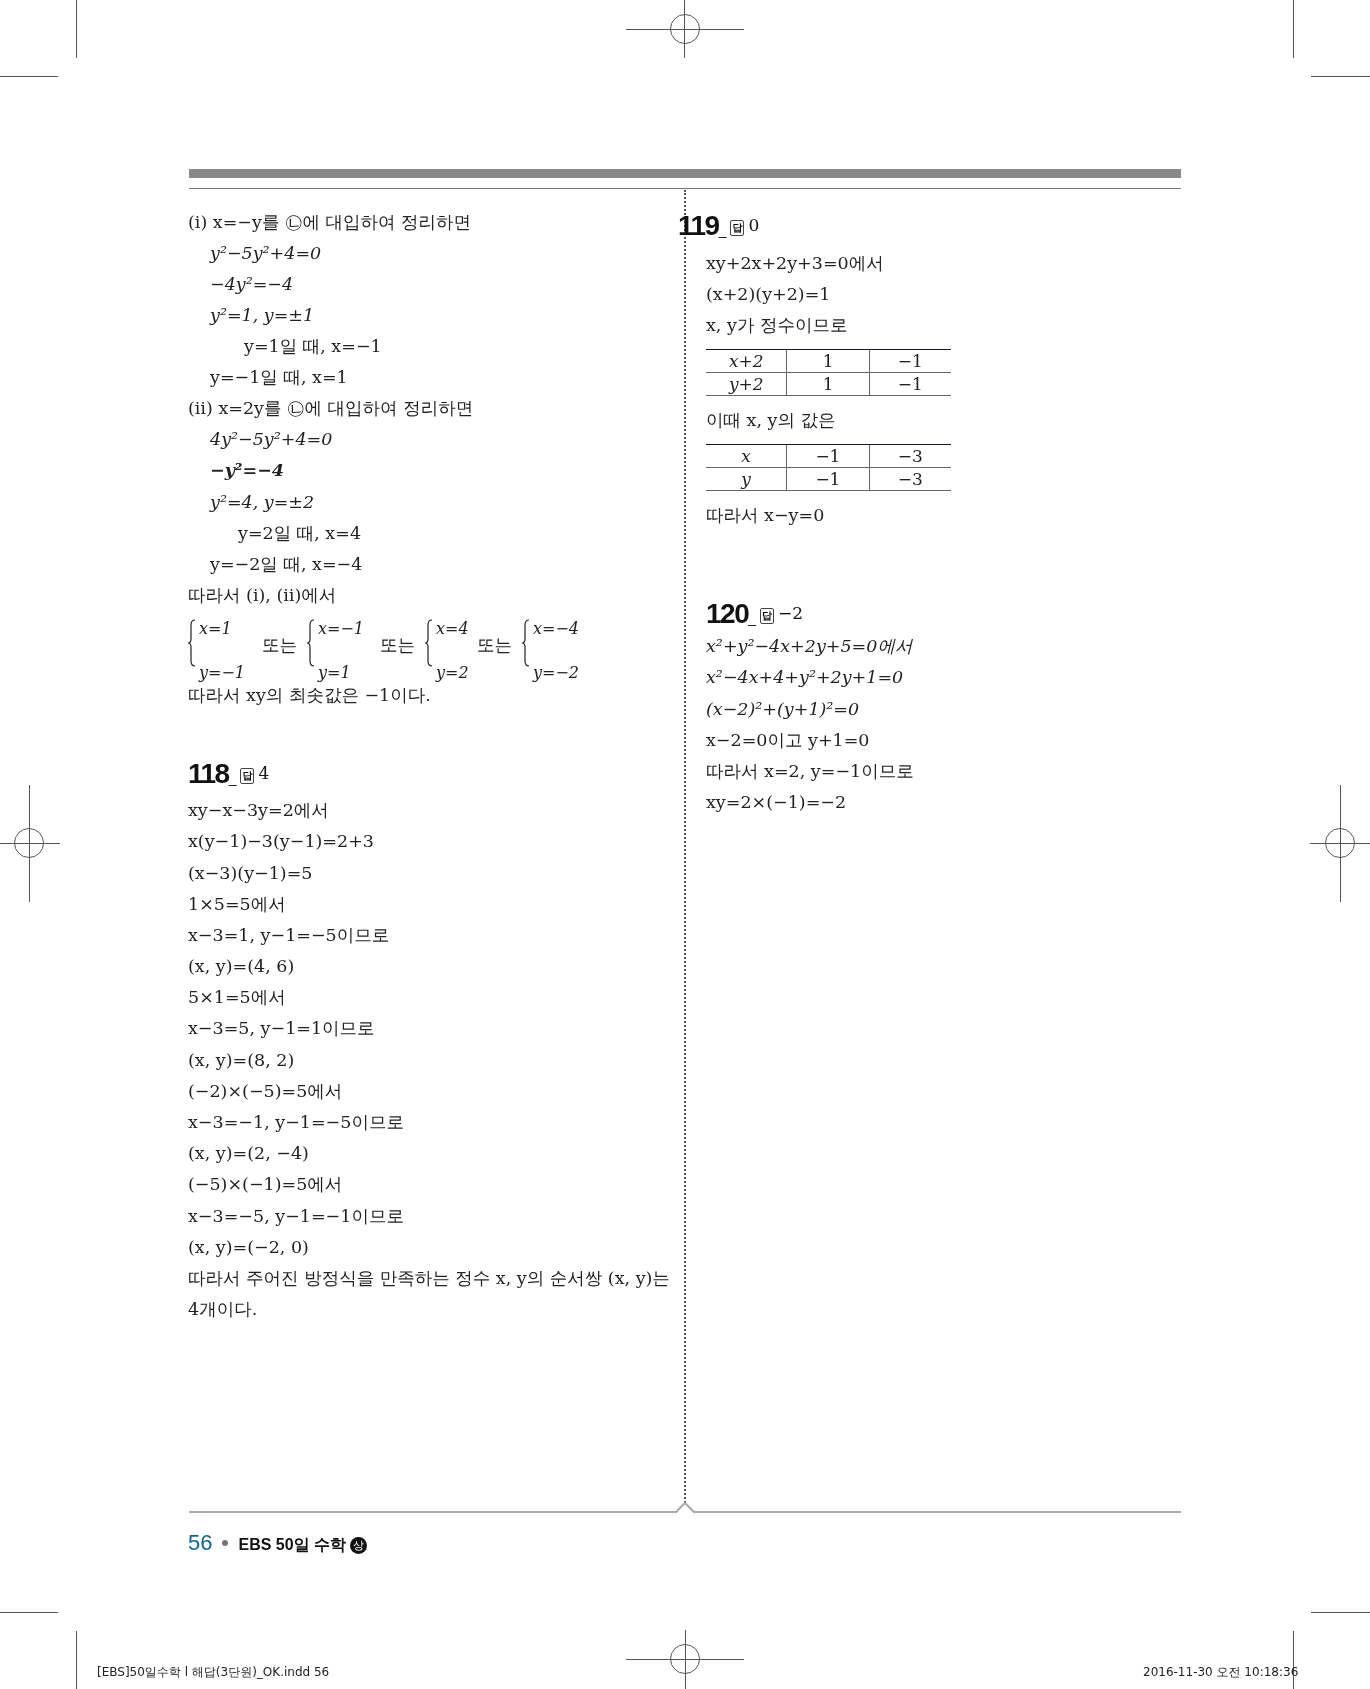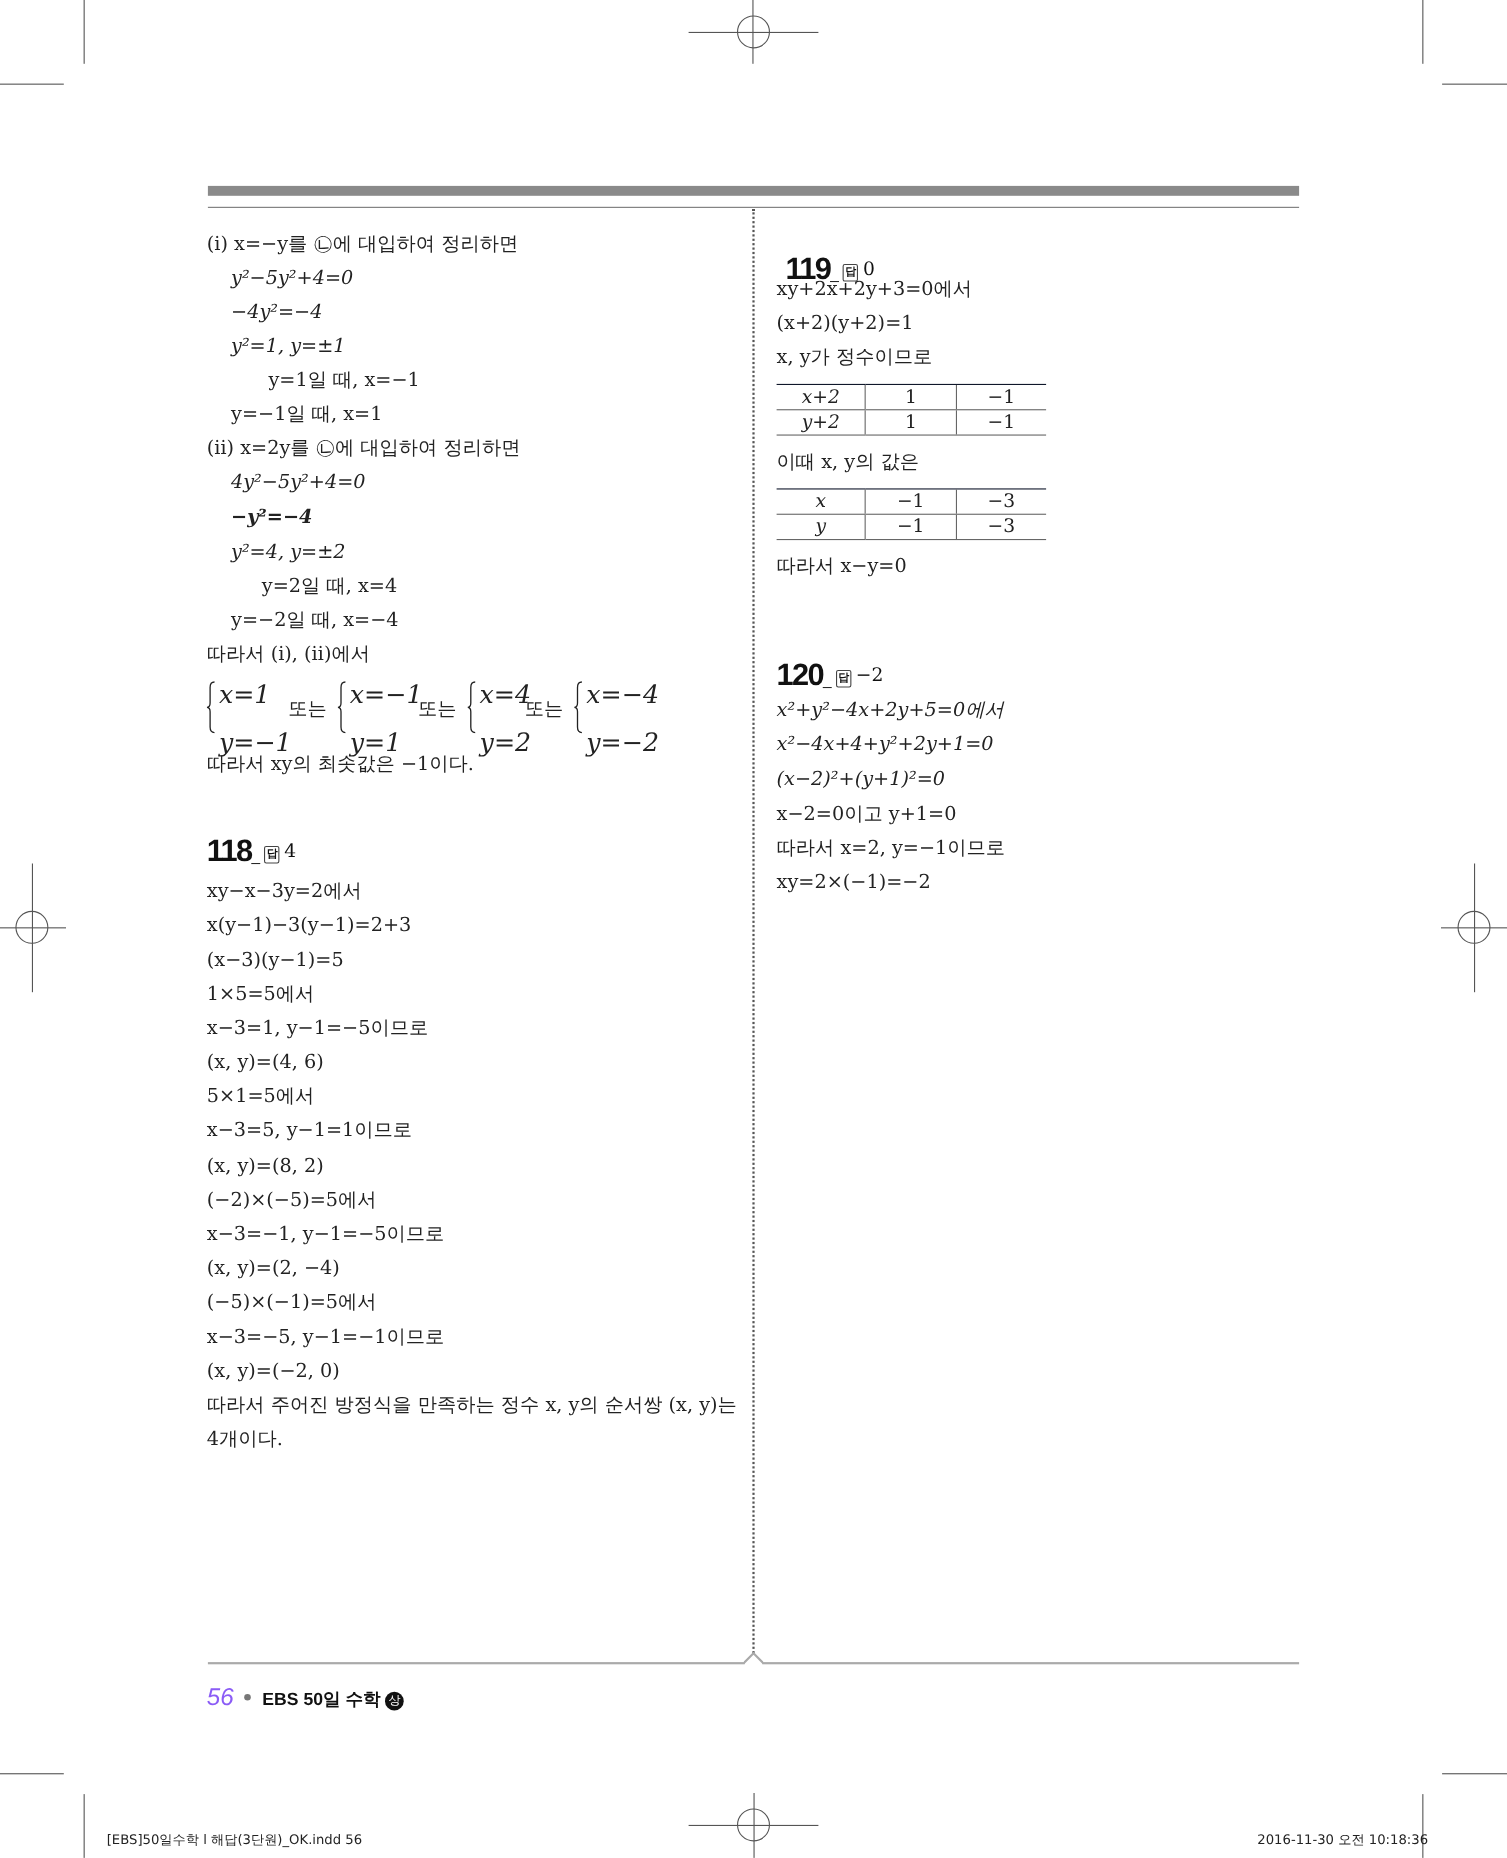--- a/index.html
+++ b/index.html
@@ -16,26 +16,26 @@
   .ftr-line { position:absolute; top:1511px; height:2px; background:#aaa; }
   .heading { position:absolute; font-family:"Liberation Sans","DejaVu Sans",sans-serif; font-weight:bold;
              font-size:28px; letter-spacing:-1.5px; color:#111; white-space:nowrap; }
   .heading .us { font-size:14px; font-weight:normal; letter-spacing:0; }
   .ans-badge { display:inline-block; font-family:"DejaVu Sans",sans-serif; font-size:10px; font-weight:bold;
                border:1px solid #444; border-radius:2px; padding:0 1px; line-height:14px; vertical-align:4px; margin-left:4px; letter-spacing:0; }
   .ans-val { font-family:"DejaVu Serif",serif; font-weight:normal; font-size:17px; letter-spacing:0; vertical-align:4px; margin-left:4px; }
   table.vt { position:absolute; border-collapse:collapse; font-size:17px; }
   table.vt td { border-top:1px solid #0f172a; border-bottom:1px solid #666; height:22px; padding:0; text-align:center; }
   table.vt td + td { border-left:1px solid #666; }
-  .brace { position:absolute; font-size:23px; }
+  .brace { position:absolute; font-size:16px; }
   .brace .b { position:absolute; left:0; top:0; width:8px; height:48px; }
   .brace .r1 { position:absolute; left:11px; top:0; white-space:nowrap; }
   .brace .r2 { position:absolute; left:11px; top:44px; white-space:nowrap; }
   .ftr { position:absolute; top:1530px; left:188px; font-family:"Liberation Sans","DejaVu Sans",sans-serif; white-space:nowrap; }
-  .ftr .pg { font-size:22px; color:#8b5cf6;font-style:italic; }
+  .ftr .pg { font-size:22px; color:#0369a1; }
   .ftr .dot { display:inline-block; width:6px; height:6px; border-radius:50%; background:#777; margin:0 10px 4px 10px; }
   .ftr .bk { font-size:16px; font-weight:bold; color:#111; }
   .ftr .circ { display:inline-block; width:17px; height:17px; border-radius:50%; background:#111; color:#fff; font-size:11px; text-align:center; line-height:17px; margin-left:4px; vertical-align:1px; }
   .slug { position:absolute; top:1664px; font-family:"DejaVu Sans",sans-serif; font-size:12px; color:#222; white-space:nowrap; }
 </style>
 </head>
 <body>
 
 <div class="crop" style="left:76px;top:0;width:1px;height:58px;"></div>
 <div class="crop" style="left:0;top:76px;width:58px;height:1px;"></div>
@@ -135,21 +135,21 @@
 <div class="line" style="left:188px;top:1049px;">(x, y)=(8, 2)</div>
 <div class="line" style="left:188px;top:1080px;">(−2)×(−5)=5에서</div>
 <div class="line" style="left:188px;top:1111px;">x−3=−1, y−1=−5이므로</div>
 <div class="line" style="left:188px;top:1142px;">(x, y)=(2, −4)</div>
 <div class="line" style="left:188px;top:1173px;">(−5)×(−1)=5에서</div>
 <div class="line" style="left:188px;top:1205px;">x−3=−5, y−1=−1이므로</div>
 <div class="line" style="left:188px;top:1236px;">(x, y)=(−2, 0)</div>
 <div class="line" style="left:188px;top:1267px;">따라서 주어진 방정식을 만족하는 정수 x, y의 순서쌍 (x, y)는</div>
 <div class="line" style="left:188px;top:1298px;">4개이다.</div>
 
-<div class="heading" style="left:714px;top:210px;margin-top:19px;">
+<div class="heading" style="left:678px;top:210px;">
   <span>119</span><span class="us">_</span><span class="ans-badge">답</span><span class="ans-val">0</span>
 </div>
 <div class="line" style="left:706px;top:252px;">xy+2x+2y+3=0에서</div>
 <div class="line" style="left:706px;top:283px;">(x+2)(y+2)=1</div>
 <div class="line" style="left:706px;top:314px;">x, y가 정수이므로</div>
 
 <table class="vt" style="left:706px;top:349px;width:245px;">
   <tbody>
       <tr>
     <td class="math" style="width:81px;">x+2</td>

